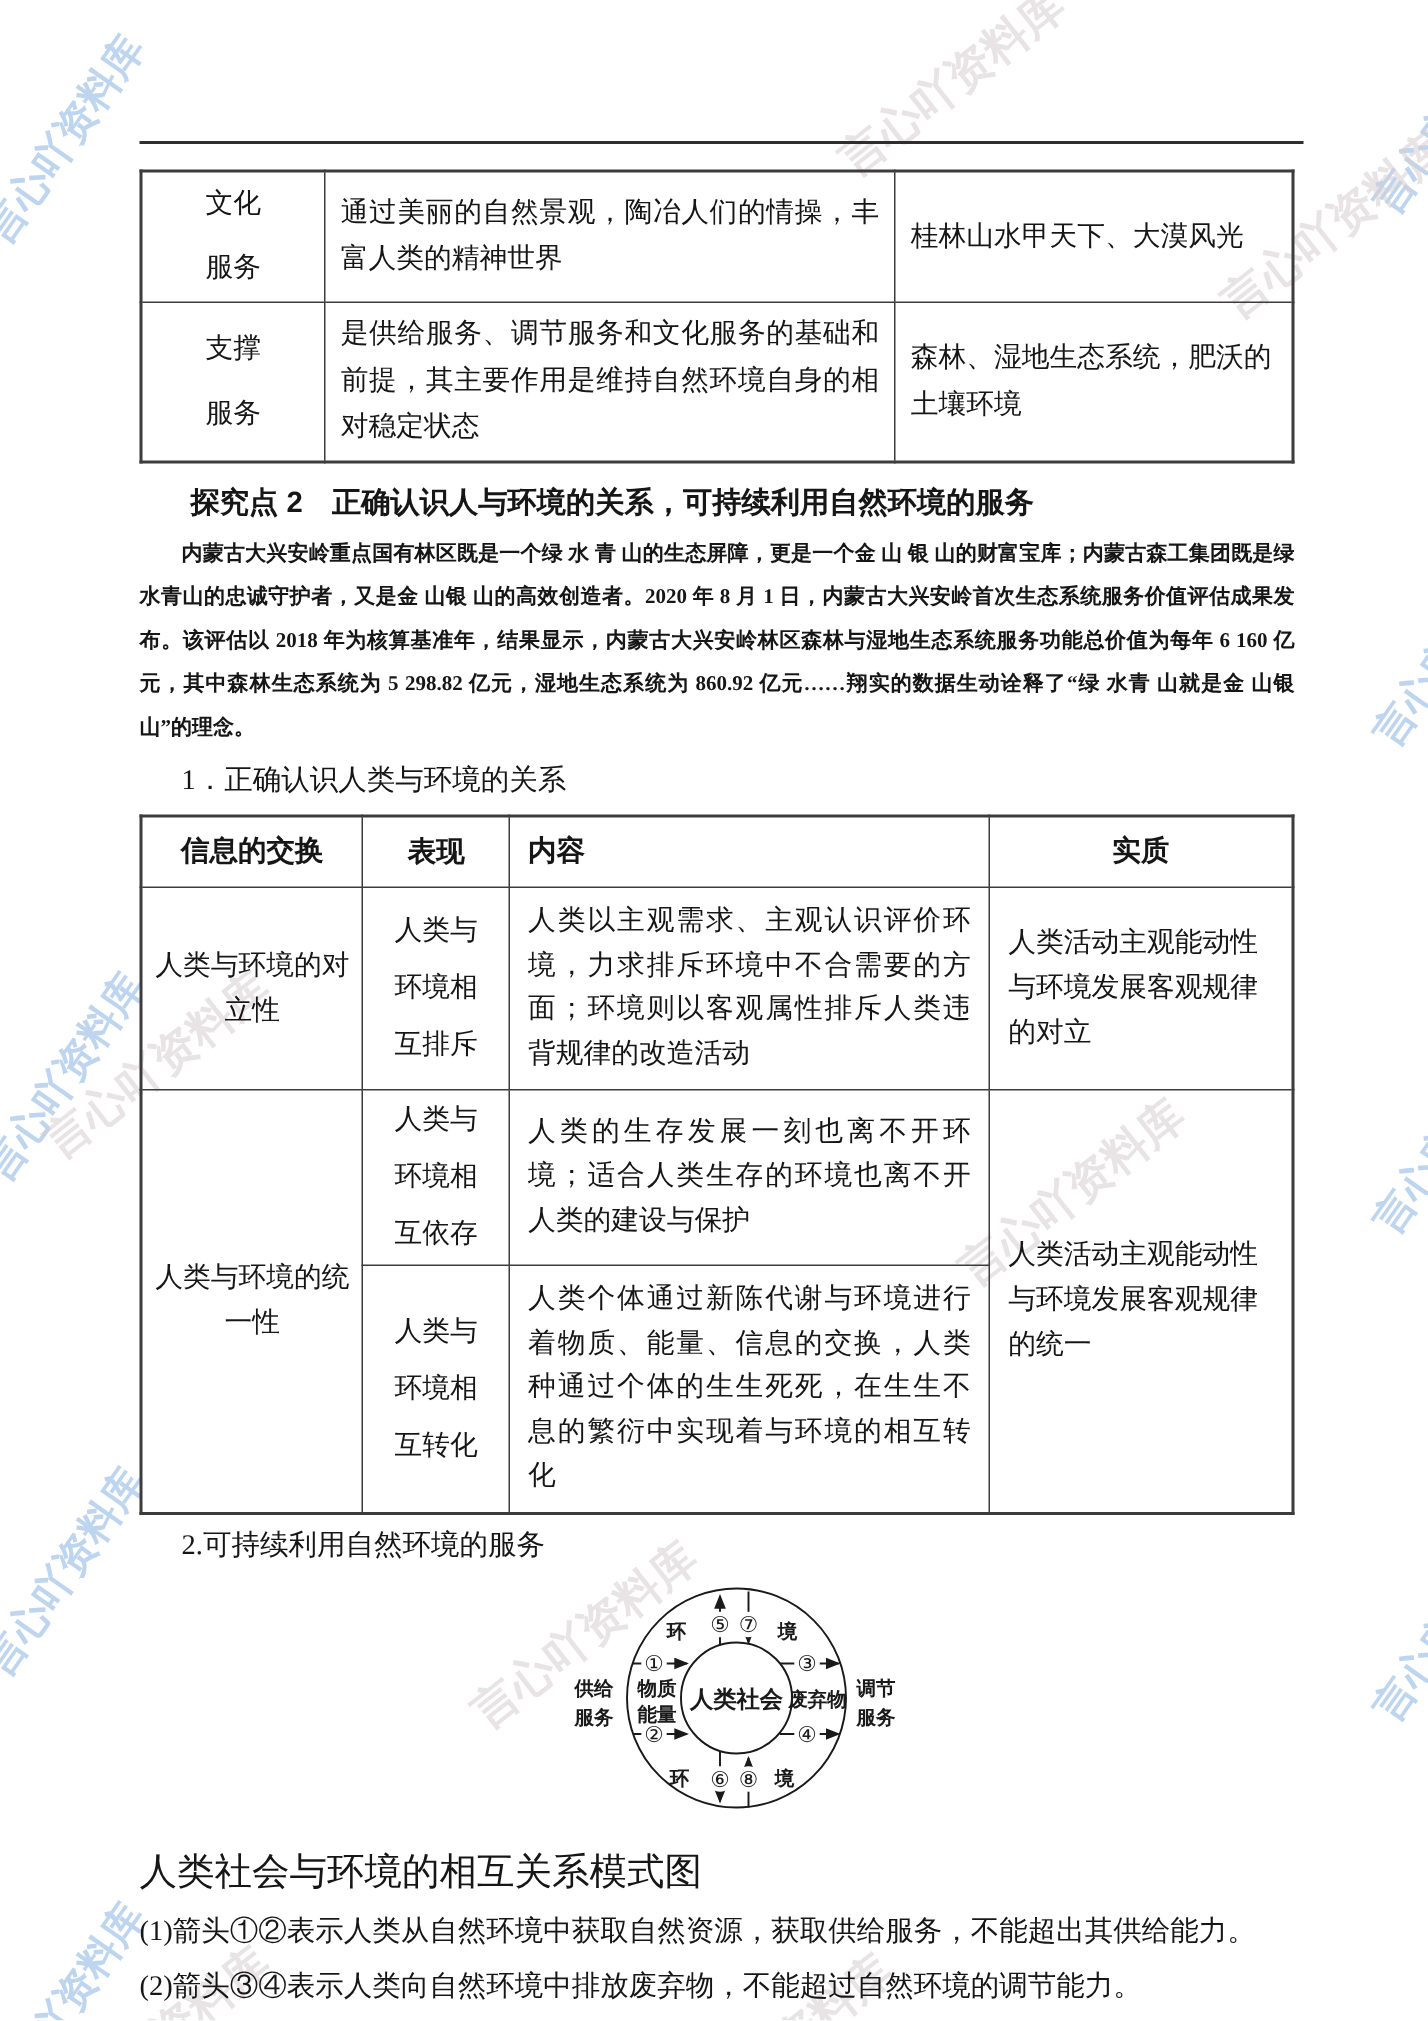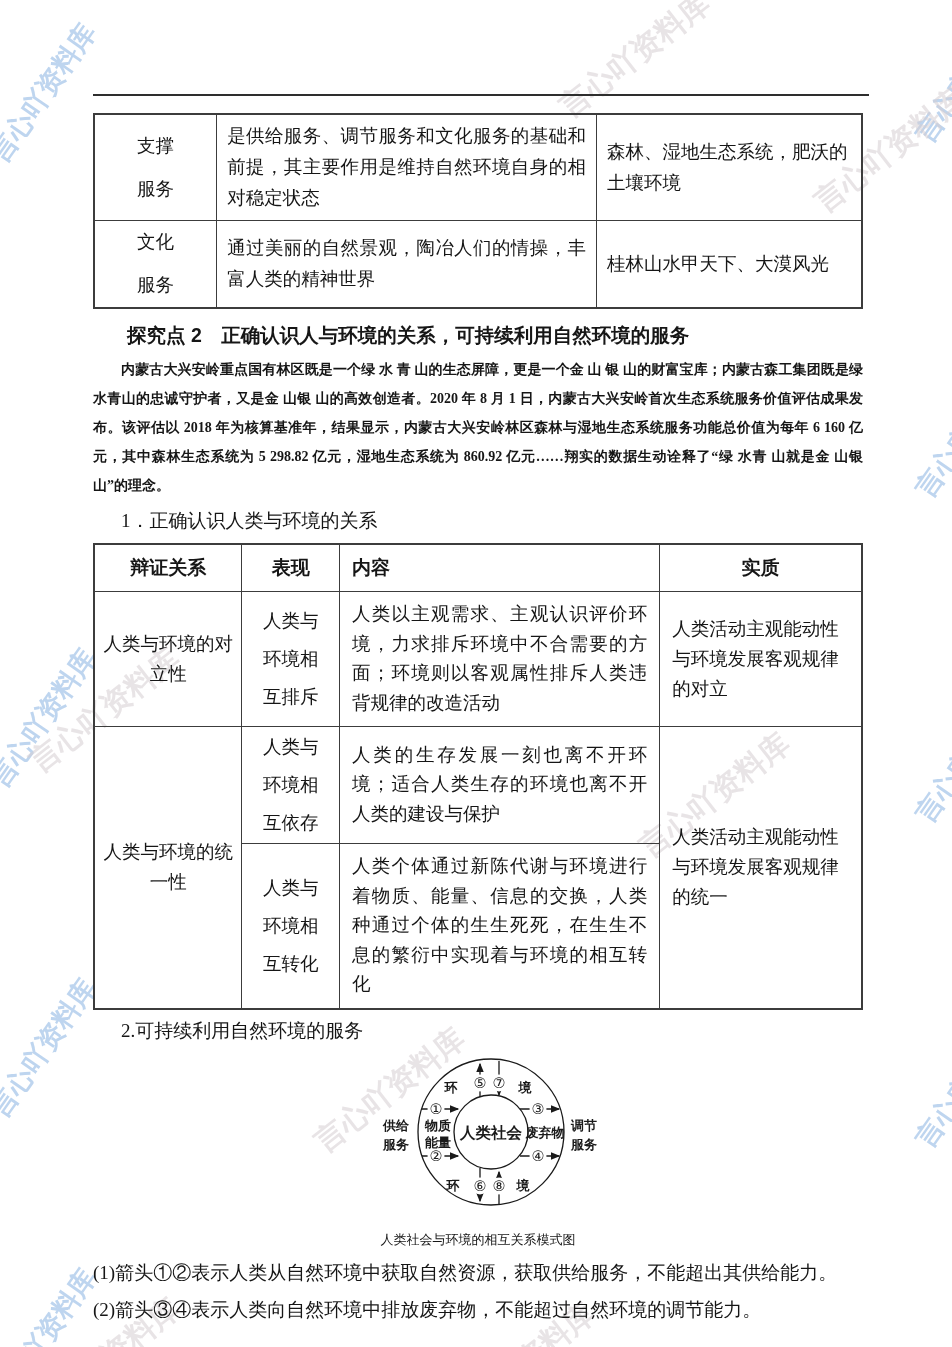--- a/index.html
+++ b/index.html
@@ -47,21 +47,21 @@
   .t2 .col-ess { width:201px; padding:8px 12px; line-height:30px; }
   .t2 .r1 td { height:121px; }
   .t2 .r2 td { height:117px; }
   .t2 .r3 td { height:114px; }
   .stack3 { width:3.2em; margin:0 auto; line-height:38px; text-align:center; }
   .diagram-wrap { margin-top:4px; margin-left:263px; width:286px; }
   .diagram-wrap svg { display:block; }
   .dg-label { font-family:"Liberation Sans","DejaVu Sans",sans-serif; font-weight:bold; font-size:13px; fill:#1a1a1a; }
   .dg-num  { font-family:"DejaVu Sans",sans-serif; font-size:14.5px; fill:#1a1a1a; font-weight:normal; }
   .dg-center { font-family:"Liberation Sans","DejaVu Sans",sans-serif; font-weight:bold; font-size:15.5px; fill:#1a1a1a; }
-  .caption { margin-top:8px; text-align:center; font-size:13px; }
+  .caption { margin-top:8px; font-size:25px; }
   .note { margin-top:10px; font-size:19px; line-height:27px; }
 </style>
 </head>
 <body>
 
 <div class="page">
 
   <div class="wm-layer">
     <span class="wm wm-blue" style="left:-38px; top:75px;">言心吖资料库</span>
     <span class="wm wm-blue" style="left:-38px; top:700px;">言心吖资料库</span>
@@ -82,45 +82,45 @@
   </div>
 
   <div class="content">
 
     <div class="top-rule"></div>
 
     <table class="t1">
       <tbody>
           <tr>
         <td class="c1">
+              <div class="stack2">文化服务</div>
+            </td>
+        <td class="c2">通过美丽的自然景观，陶冶人们的情操，丰富人类的精神世界</td>
+        <td class="c3">桂林山水甲天下、大漠风光</td>
+      </tr>
+      <tr>
+        <td class="c1">
               <div class="stack2">支撑服务</div>
             </td>
         <td class="c2">是供给服务、调节服务和文化服务的基础和前提，其主要作用是维持自然环境自身的相对稳定状态</td>
         <td class="c3">森林、湿地生态系统，肥沃的土壤环境</td>
-      </tr>
-      <tr>
-        <td class="c1">
-              <div class="stack2">文化服务</div>
-            </td>
-        <td class="c2">通过美丽的自然景观，陶冶人们的情操，丰富人类的精神世界</td>
-        <td class="c3">桂林山水甲天下、大漠风光</td>
       </tr>
     </tbody>
       </table>
 
     <div class="explore-heading">探究点 2　正确认识人与环境的关系，可持续利用自然环境的服务</div>
 
     <p class="body-para">内蒙古大兴安岭重点国有林区既是一个绿 水 青 山的生态屏障，更是一个金 山 银 山的财富宝库；内蒙古森工集团既是绿水青山的忠诚守护者，又是金 山银 山的高效创造者。2020 年 8 月 1 日，内蒙古大兴安岭首次生态系统服务价值评估成果发布。该评估以 2018 年为核算基准年，结果显示，内蒙古大兴安岭林区森林与湿地生态系统服务功能总价值为每年 6 160 亿元，其中森林生态系统为 5 298.82 亿元，湿地生态系统为 860.92 亿元……翔实的数据生动诠释了“绿 水青 山就是金 山银 山”的理念。</p>
 
     <div class="list-item">1．正确认识人类与环境的关系</div>
 
     <table class="t2">
       <tbody>
           <tr>
-        <th class="col-rel">辩证关系</th>
+        <th class="col-rel">信息的交换</th>
         <th class="col-beh">表现</th>
         <th class="col-con">内容</th>
         <th class="col-ess">实质</th>
       </tr>
       <tr class="r1">
         <td class="col-rel">人类与环境的对立性</td>
         <td class="col-beh">
               <div class="stack3">人类与环境相互排斥</div>
             </td>
         <td class="col-con">人类以主观需求、主观认识评价环境，力求排斥环境中不合需要的方面；环境则以客观属性排斥人类违背规律的改造活动</td>

